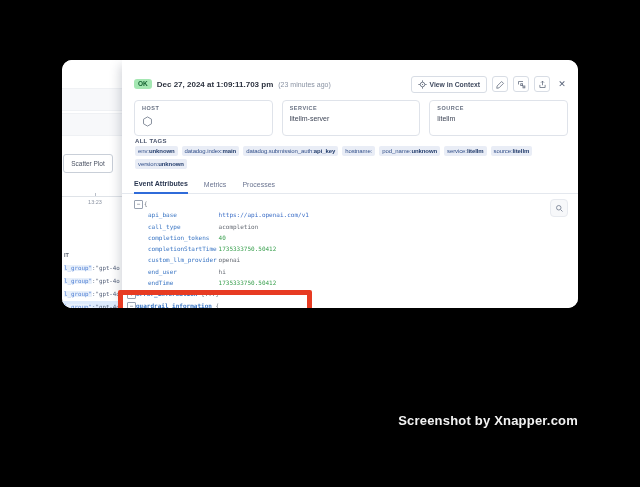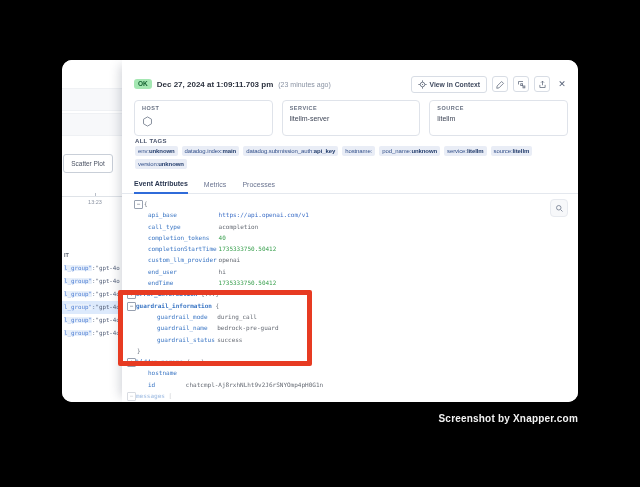--- a/index.html
+++ b/index.html
@@ -1,18 +1,18 @@
 <!DOCTYPE html>
 <html><head>
 <meta charset="utf-8">
 <style>
   html,body{margin:0;padding:0;background:#000;}
   .stage{position:relative;width:640px;height:487px;background:#000;overflow:hidden;
          font-family:"Liberation Sans",sans-serif;-webkit-font-smoothing:antialiased;}
-  .window{position:absolute;left:62px;top:60px;width:516px;height:342px;background:#fff;
+  .window{position:absolute;left:62px;top:60px;width:516px;height:248px;background:#fff;
           border-radius:10px;overflow:hidden;box-shadow:0 8px 28px rgba(0,0,0,.65);}
 
   
   .left-strip{position:absolute;left:0;top:0;width:60px;height:100%;background:#fff;}
   .bg-band{position:absolute;left:0;width:60px;height:21px;background:#f7f8fa;
            border-top:1px solid #eff1f4;border-bottom:1px solid #eff1f4;}
   .b1{top:28px}.b2{top:53px}
   .scatter-btn{position:absolute;left:1px;top:94px;width:48px;height:17px;background:#fff;
            border:1px solid #c9cfd8;border-radius:3px;font-size:6.5px;color:#4a5263;
            display:flex;align-items:center;justify-content:center;white-space:nowrap;}
@@ -77,21 +77,21 @@
   .objk{color:#3b76c4;font-weight:bold;}
   .punct{color:#6d7580;}
   .v-string{color:#676c75;}
   .v-number{color:#3aa04f;}
   .v-link{color:#3d6fc7;cursor:pointer;}
   .faded{opacity:.38;}
 
   .red-box{position:absolute;left:56px;top:230px;width:194px;height:76px;box-sizing:border-box;
         border:5px solid #e73b22;border-radius:2px;z-index:60;pointer-events:none;}
 
-  .watermark{position:absolute;right:62px;top:413px;font-size:10px;font-weight:bold;color:#f2f2f2;letter-spacing:.2px;}
+  .watermark{position:absolute;right:62px;top:413px;font-size:13px;font-weight:bold;color:#f2f2f2;letter-spacing:.2px;}
 </style>
 </head>
 <body>
 
 <div class="stage">
   <div class="window">
 
     <div class="left-strip">
       <div class="bg-band b1"></div>
       <div class="bg-band b2"></div>

